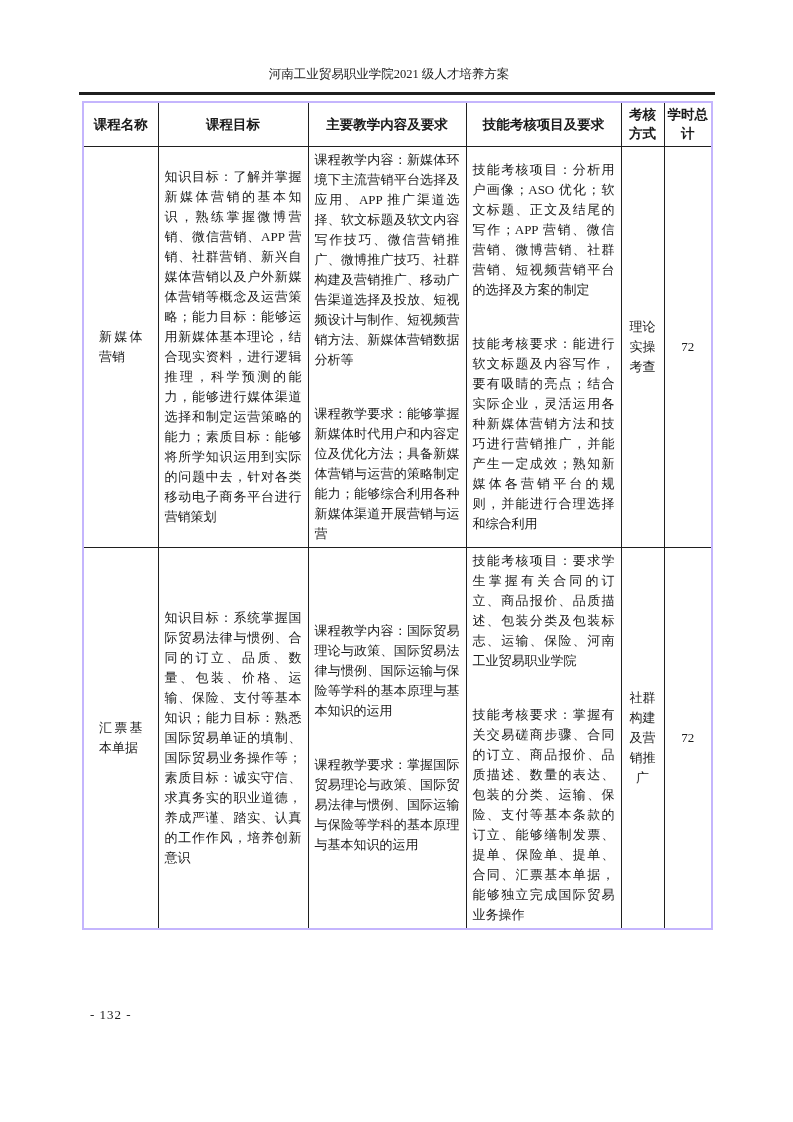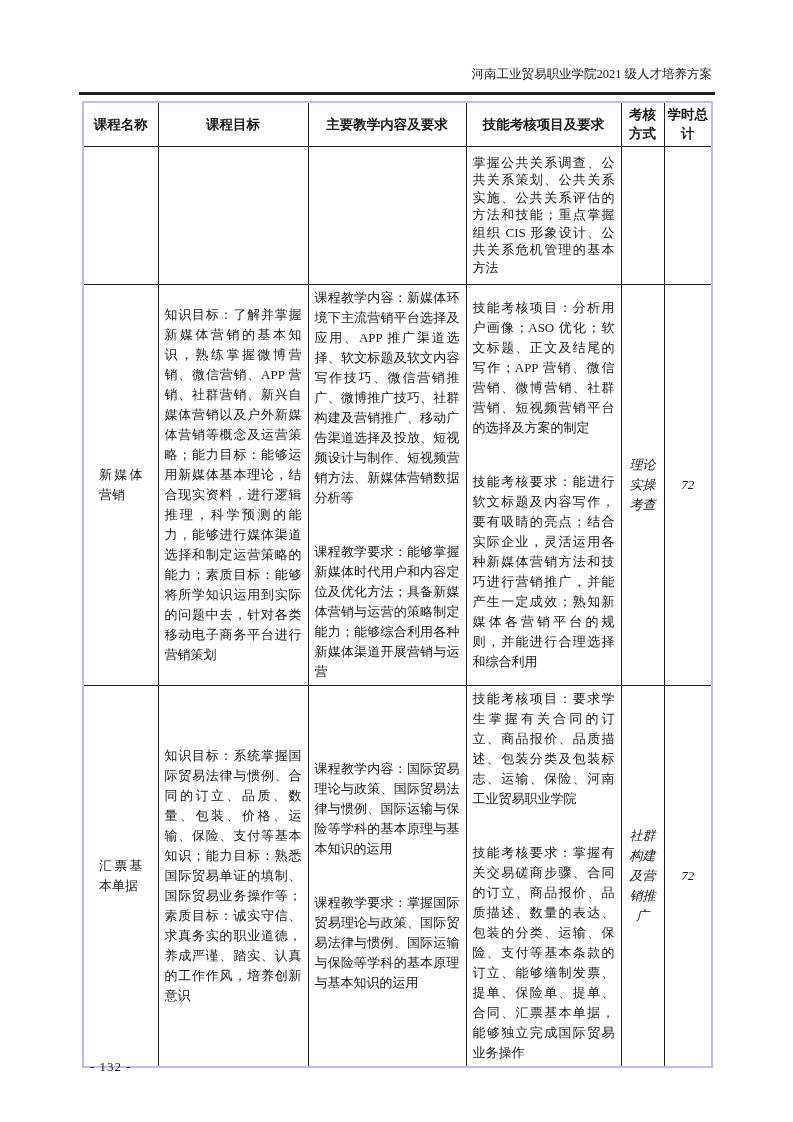--- a/index.html
+++ b/index.html
@@ -7,21 +7,21 @@
   body {
     position: relative;
     background: #ffffff;
     font-family: "Liberation Serif", "DejaVu Serif", serif;
     color: #1a1a1a;
   }
   .page-header {
     position: absolute;
     top: 66px; left: 66px; right: 81px;
     display: flex;
-    justify-content: flex-end;
+    justify-content: center;
     align-items: baseline;
     font-size: 12.5px;
   }
   .header-rule {
     position: absolute;
     top: 92px; left: 79px; right: 78px;
     height: 3px;
     background: #1f1f1f;
   }
   table.course-table {
@@ -50,25 +50,24 @@
     text-align: justify;
     line-height: 20px;
   }
   .course-table tr.r1 td { line-height: 17.4px; }
   .course-table td p { margin: 0; }
   .course-table td p + p { margin-top: 34px; }
   td.c-name { padding: 3px 15px; }
   td.c-method, td.c-hours {
     text-align: center;
     padding: 2px 4px;
-    font-style: italic;
   }
   .page-footer {
     position: absolute;
-    top: 1059px; left: 90px;
+    top: 1007px; left: 90px;
     font-size: 13px;
     letter-spacing: 1px;
   }
 </style>
 </head>
 <body>
 
 <div class="page-header">
   <span>河南工业贸易职业学院</span>
   <span>2021 级人才培养方案</span>
@@ -88,30 +87,20 @@
     <tr>
       <th>课程名称</th>
       <th>课程目标</th>
       <th>主要教学内容及要求</th>
       <th>技能考核项目及要求</th>
       <th>考核方式</th>
       <th>学时总计</th>
     </tr>
   </thead>
   <tbody>
-    <tr class="r1" style="height:138px">
-      <td class="c-name"></td>
-      <td></td>
-      <td></td>
-      <td>
-          <p>掌握公共关系调查、公共关系策划、公共关系实施、公共关系评估的方法和技能；重点掌握组织 CIS 形象设计、公共关系危机管理的基本方法</p>
-        </td>
-      <td class="c-method"></td>
-      <td class="c-hours"></td>
-    </tr>
     <tr style="height:377px">
       <td class="c-name">新媒体营销</td>
       <td>
           <p>知识目标：了解并掌握新媒体营销的基本知识，熟练掌握微博营销、微信营销、APP 营销、社群营销、新兴自媒体营销以及户外新媒体营销等概念及运营策略；能力目标：能够运用新媒体基本理论，结合现实资料，进行逻辑推理，科学预测的能力，能够进行媒体渠道选择和制定运营策略的能力；素质目标：能够将所学知识运用到实际的问题中去，针对各类移动电子商务平台进行营销策划</p>
         </td>
       <td>
           <p>课程教学内容：新媒体环境下主流营销平台选择及应用、APP 推广渠道选择、软文标题及软文内容写作技巧、微信营销推广、微博推广技巧、社群构建及营销推广、移动广告渠道选择及投放、短视频设计与制作、短视频营销方法、新媒体营销数据分析等</p>
           <p>课程教学要求：能够掌握新媒体时代用户和内容定位及优化方法；具备新媒体营销与运营的策略制定能力；能够综合利用各种新媒体渠道开展营销与运营</p>
         </td>
       <td>

